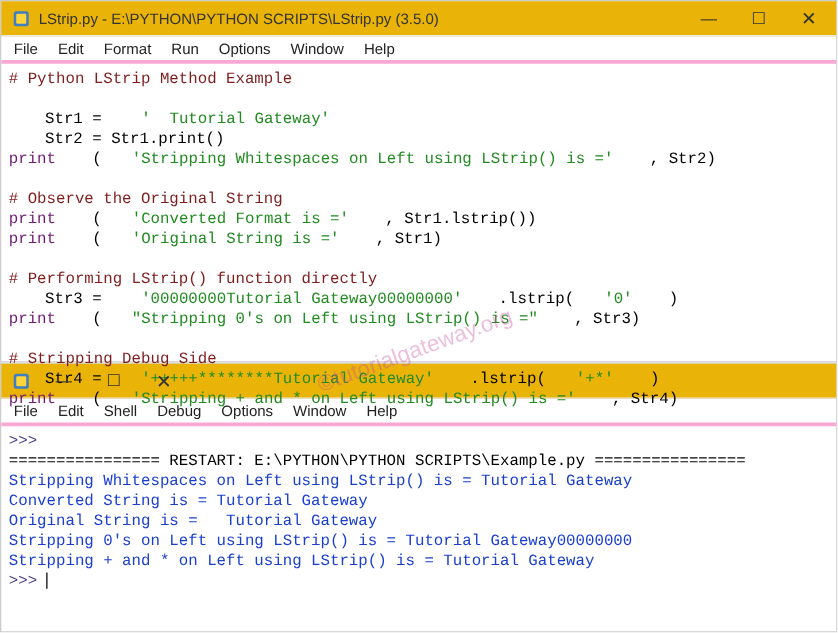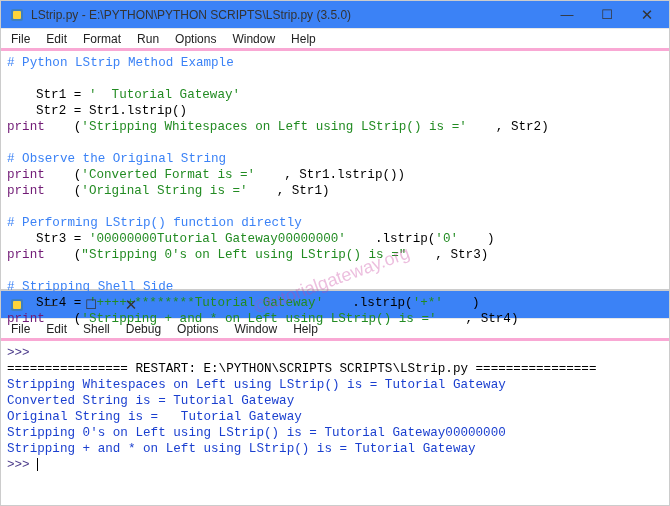--- a/index.html
+++ b/index.html
@@ -16,21 +16,21 @@
       border: 1px solid #ccc;
       background: #fff;
     }
     .window1 { height: 290px; }
     .window2 { height: 216px; }
     .titlebar {
       height: 28px;
       display: flex;
       align-items: center;
       padding: 0 2px;
-      background: #3b82f6;
+      background: #eab308;
       border-bottom: 1px solid #e8e8e8;
     }
     .titlebar .icon-py {
       width: 16px; height: 16px;
       margin: 0 6px;
       display: inline-flex;
       align-items: center;
       justify-content: center;
     }
     .titlebar .title {
@@ -64,23 +64,23 @@
     }
     .code-area, .shell-area {
       font-family: "Courier New", monospace;
       font-size: 12.6px;
       line-height: 16px;
       padding: 4px 6px;
       white-space: pre;
       color: #000;
       overflow: hidden;
     }
-    .c-comment { color: #3b82f6; }
+    .c-comment { color: #7f1d1d; }
     .c-var { color: #000; margin-left: 29px; }
-    .c-str { color: #228b22; }
+    .c-str { color: #228b22; margin-left: 24px; }
     .c-builtin { color: #701a75; }
     .s-prompt { color: #4b3a8a; }
     .s-out { color: #1a3fcf; }
     .s-rest { color: #000; }
     .watermark {
       position: absolute;
       left: 250px;
       top: 270px;
       color: rgba(200,70,160,0.35);
       font-size: 18px;
@@ -118,32 +118,32 @@
     <span class="menu-item">Edit</span>
     <span class="menu-item">Format</span>
     <span class="menu-item">Run</span>
     <span class="menu-item">Options</span>
     <span class="menu-item">Window</span>
     <span class="menu-item">Help</span>
   </div>
   <div class="code-area"><span class="c-comment"># Python LStrip Method Example</span>
 
 <span class="c-var">Str1 = </span><span class="c-str">'  Tutorial Gateway'</span>
-<span class="c-var">Str2 = Str1.lstrip()</span>
+<span class="c-var">Str2 = Str1.print()</span>
 <span class="c-builtin">print</span><span class="c-var">(</span><span class="c-str">'Stripping Whitespaces on Left using LStrip() is ='</span><span class="c-var">, Str2)</span>
 
 <span class="c-comment"># Observe the Original String</span>
 <span class="c-builtin">print</span><span class="c-var">(</span><span class="c-str">'Converted Format is ='</span><span class="c-var">, Str1.lstrip())</span>
 <span class="c-builtin">print</span><span class="c-var">(</span><span class="c-str">'Original String is ='</span><span class="c-var">, Str1)</span>
 
 <span class="c-comment"># Performing LStrip() function directly</span>
 <span class="c-var">Str3 = </span><span class="c-str">'00000000Tutorial Gateway00000000'</span><span class="c-var">.lstrip(</span><span class="c-str">'0'</span><span class="c-var">)</span>
 <span class="c-builtin">print</span><span class="c-var">(</span><span class="c-str">"Stripping 0's on Left using LStrip() is ="</span><span class="c-var">, Str3)</span>
 
-<span class="c-comment"># Stripping Shell Side</span>
+<span class="c-comment"># Stripping Debug Side</span>
 <span class="c-var">Str4 = </span><span class="c-str">'+++++********Tutorial Gateway'</span><span class="c-var">.lstrip(</span><span class="c-str">'+*'</span><span class="c-var">)</span>
 <span class="c-builtin">print</span><span class="c-var">(</span><span class="c-str">'Stripping + and * on Left using LStrip() is ='</span><span class="c-var">, Str4)</span></div>
 </div>
 
 <div class="window window2">
   <div class="titlebar">
     <span class="icon-py">
       <svg width="14" height="14" viewBox="0 0 14 14">
           <rect x="1" y="1" width="12" height="12" fill="#3f7fbf" rx="2"></rect>
           <rect x="3" y="3" width="8" height="8" fill="#ffd43b" rx="1"></rect>
@@ -158,21 +158,21 @@
   <div class="menubar">
     <span class="menu-item">File</span>
     <span class="menu-item">Edit</span>
     <span class="menu-item">Shell</span>
     <span class="menu-item">Debug</span>
     <span class="menu-item">Options</span>
     <span class="menu-item">Window</span>
     <span class="menu-item">Help</span>
   </div>
   <div class="shell-area"><span class="s-prompt">&gt;&gt;&gt;</span>
-<span class="s-rest">================ RESTART: E:\PYTHON\SCRIPTS SCRIPTS\LStrip.py ================</span>
+<span class="s-rest">================ RESTART: E:\PYTHON\PYTHON SCRIPTS\Example.py ================</span>
 <span class="s-out">Stripping Whitespaces on Left using LStrip() is = Tutorial Gateway</span>
 <span class="s-out">Converted String is = Tutorial Gateway</span>
 <span class="s-out">Original String is =   Tutorial Gateway</span>
 <span class="s-out">Stripping 0's on Left using LStrip() is = Tutorial Gateway00000000</span>
 <span class="s-out">Stripping + and * on Left using LStrip() is = Tutorial Gateway</span>
 <span class="s-prompt">&gt;&gt;&gt;</span> <span class="cursor-text"></span></div>
 </div>
 
 <div class="watermark">©tutorialgateway.org</div>
 

